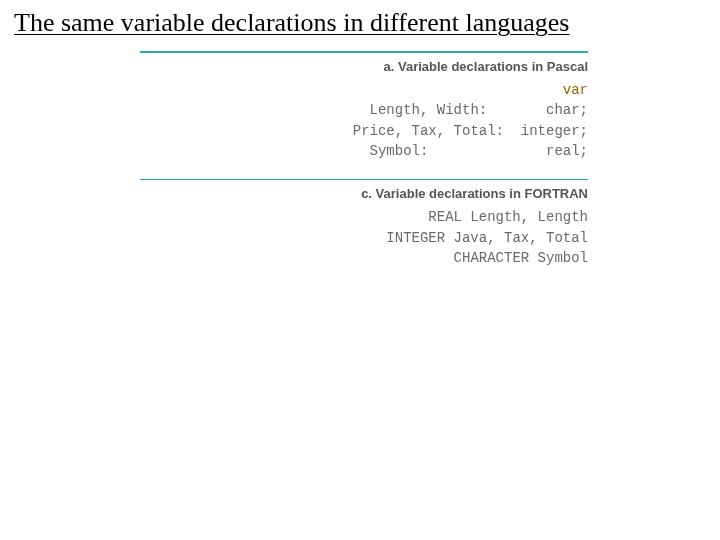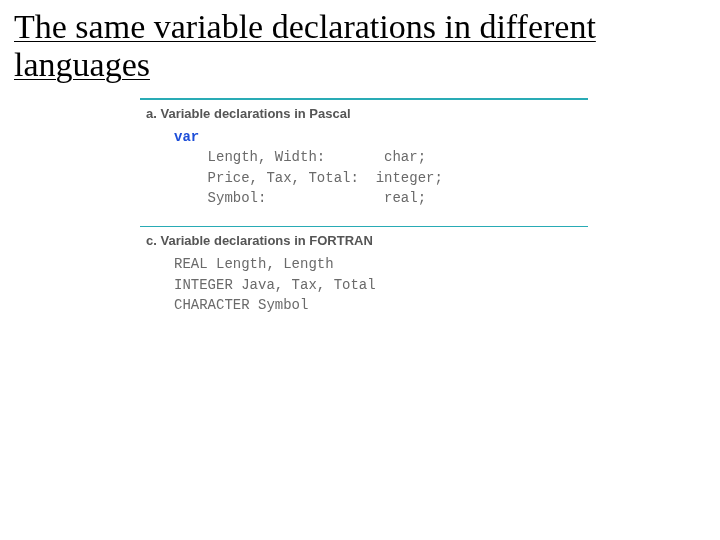--- a/index.html
+++ b/index.html
@@ -8,36 +8,37 @@
       box-sizing: border-box;
     }
     body {
       width: 720px;
       height: 540px;
       background: #ffffff;
       font-family: "Times New Roman", Times, serif;
       overflow: hidden;
     }
     .slide-title {
-      font-size: 34px;
+      font-size: 26px;
       padding: 8px 26px 4px 14px;
       font-weight: normal;
       color: #000;
       line-height: 1.12;
       text-decoration: underline;
       text-decoration-thickness: 1px;
       text-underline-offset: 3px;
     }
     .content-area {
       margin-left: 140px;
       margin-top: 10px;
       width: 448px;
     }
     .section {
       margin-bottom: 8px;
+      text-align: right;
     }
     .sep {
       height: 2px;
       background: #29abb5;
       margin-bottom: 2px;
     }
     .sep.thin {
       height: 1px;
     }
     .section-head {
@@ -50,22 +51,22 @@
     .code {
       font-family: "Courier New", Courier, monospace;
       font-size: 14px;
       color: #6a6a6a;
       line-height: 1.45;
       padding-left: 34px;
       padding-bottom: 10px;
       white-space: pre;
     }
     .code .kw {
-      font-weight: bold;
-      color: #1d4ed8;
+      font-weight: normal;
+      color: #a16207;
     }
   </style>
 </head>
 <body>
 
 <h1 class="slide-title">The same variable declarations in different languages</h1>
 
 <div class="content-area">
 
   <div class="section">

